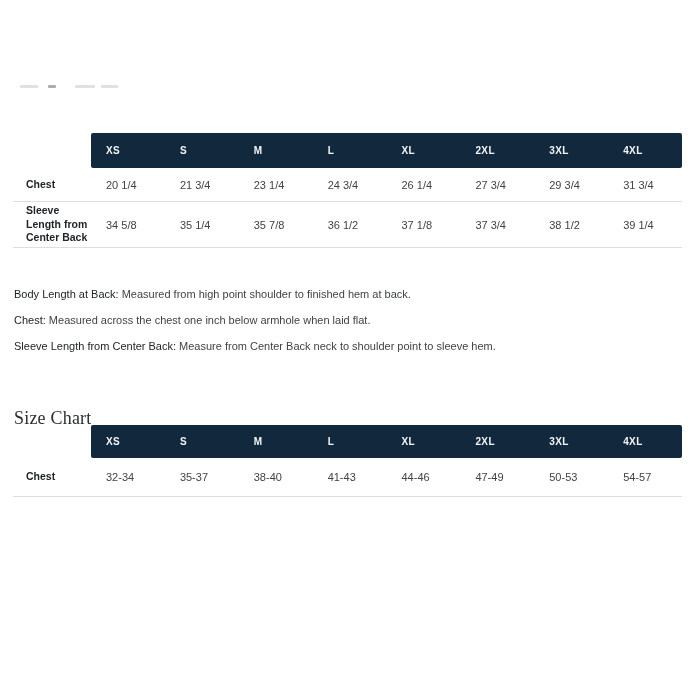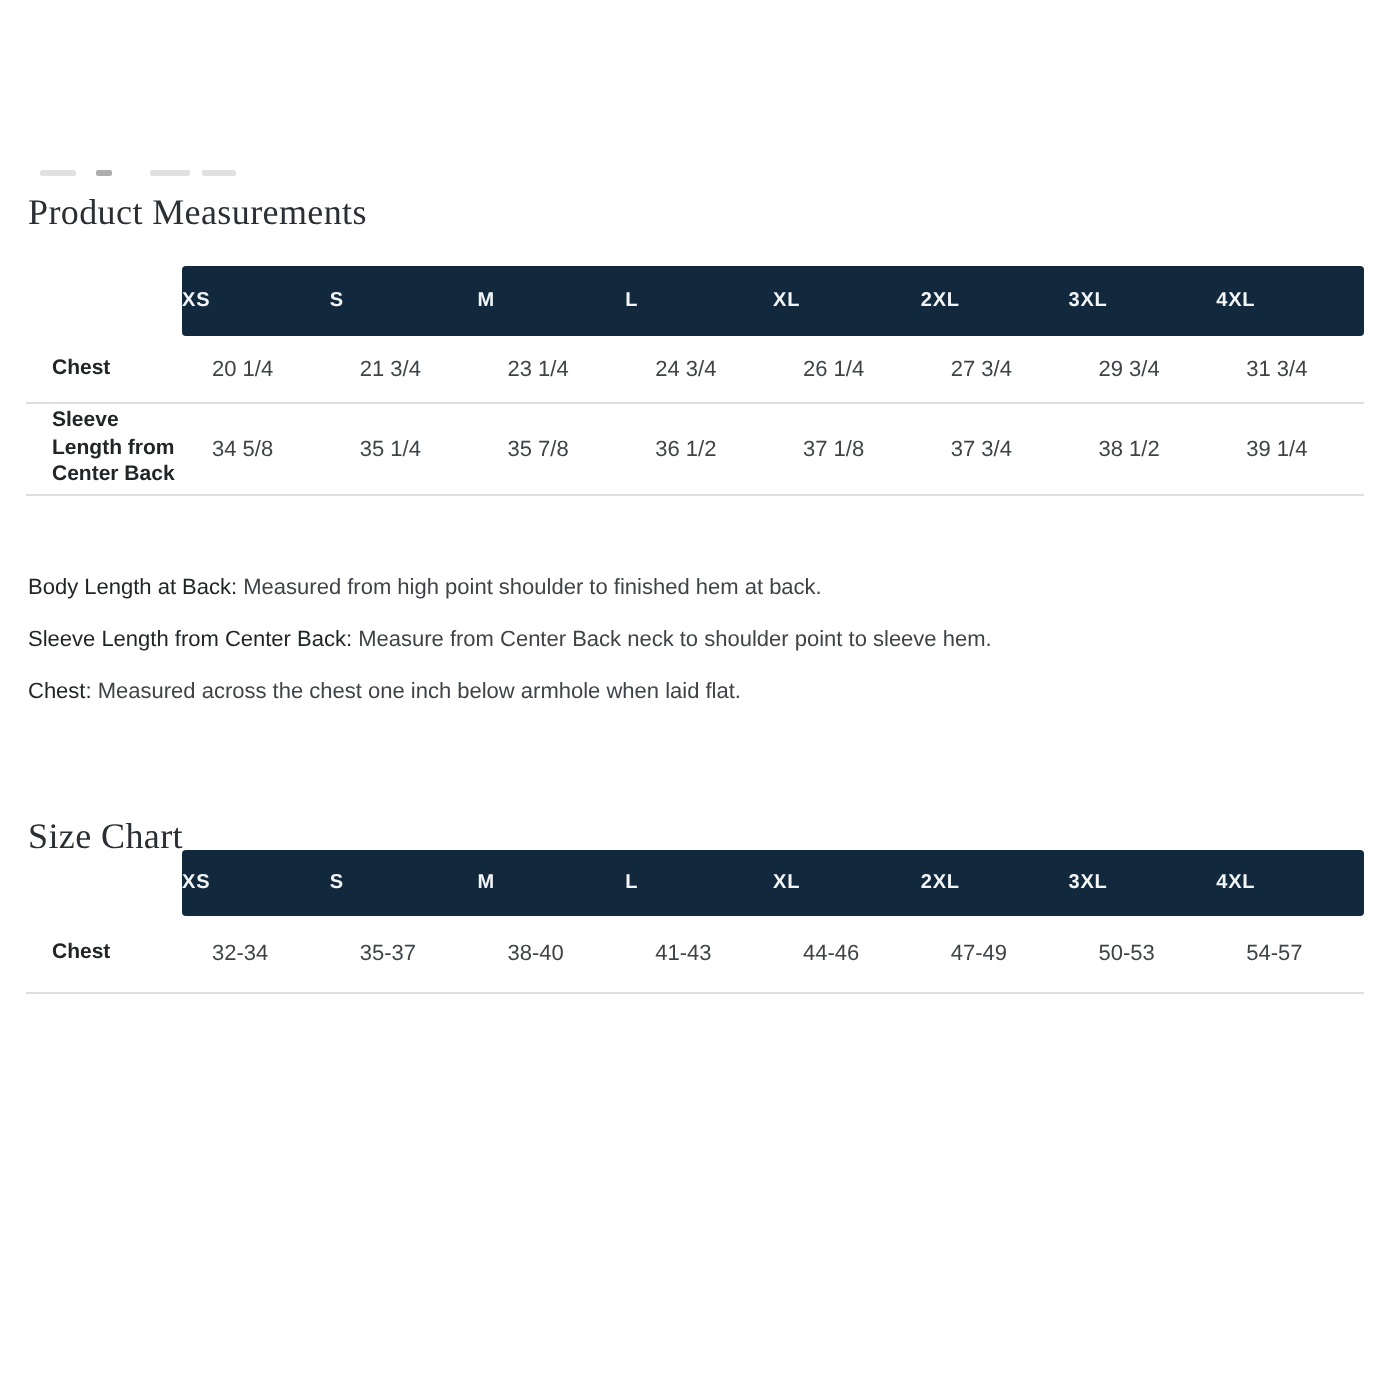--- a/index.html
+++ b/index.html
@@ -41,20 +41,21 @@
     margin-left: 78px;
     background: #12293d;
     border-radius: 2px;
     display: grid;
     grid-template-columns: repeat(8, 1fr);
     align-items: center;
   }
   .meas .thead { height: 35px; }
   .size .thead { height: 33px; }
   .th {
+    padding-left: 15px;
     font-size: 10px;
     font-weight: 700;
     letter-spacing: .4px;
     color: #f2f4f6;
   }
 
   .tr {
     display: grid;
     grid-template-columns: 78px repeat(8, 1fr);
     align-items: center;
@@ -87,21 +88,20 @@
 
 <div class="page">
 
   <div class="remnant">
     <span class="s1"></span>
     <span class="s2"></span>
     <span class="s3"></span>
     <span class="s4"></span>
   </div>
 
-  <h2 class="sec-title t1">Product Measurements</h2>
 
   <div class="mtable meas">
     <div class="thead">
       <div class="th">XS</div>
       <div class="th">S</div>
       <div class="th">M</div>
       <div class="th">L</div>
       <div class="th">XL</div>
       <div class="th">2XL</div>
       <div class="th">3XL</div>
@@ -130,24 +130,24 @@
       <div class="td">37 1/8</div>
       <div class="td">37 3/4</div>
       <div class="td">38 1/2</div>
       <div class="td">39 1/4</div>
     </div>
   </div>
 
   <div class="notes">
     <p class="note"><b>Body Length at Back:</b>
       <span>Measured from high point shoulder to finished hem at back.</span></p>
+    <p class="note"><b>Chest:</b>
+      <span>Measured across the chest one inch below armhole when laid flat.</span></p>
     <p class="note"><b>Sleeve Length from Center Back:</b>
       <span>Measure from Center Back neck to shoulder point to sleeve hem.</span></p>
-    <p class="note"><b>Chest:</b>
-      <span>Measured across the chest one inch below armhole when laid flat.</span></p>
   </div>
 
   <h2 class="sec-title t2">Size Chart</h2>
 
   <div class="mtable size">
     <div class="thead">
       <div class="th">XS</div>
       <div class="th">S</div>
       <div class="th">M</div>
       <div class="th">L</div>

